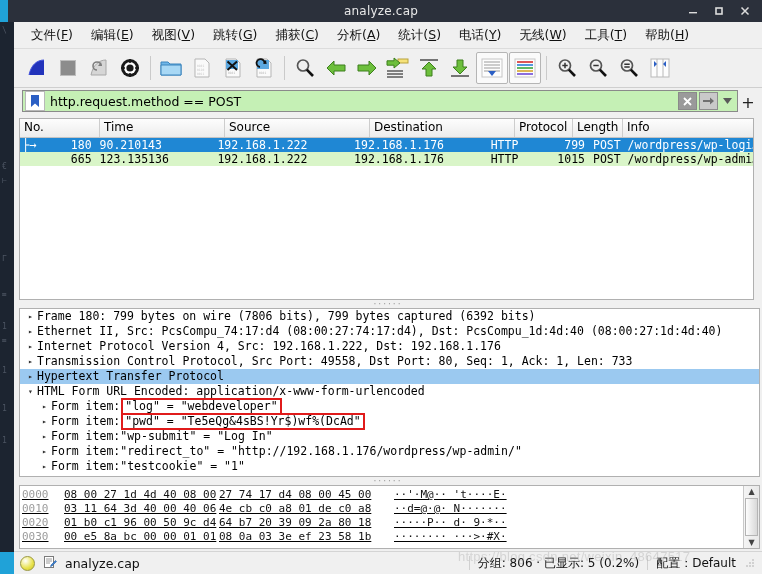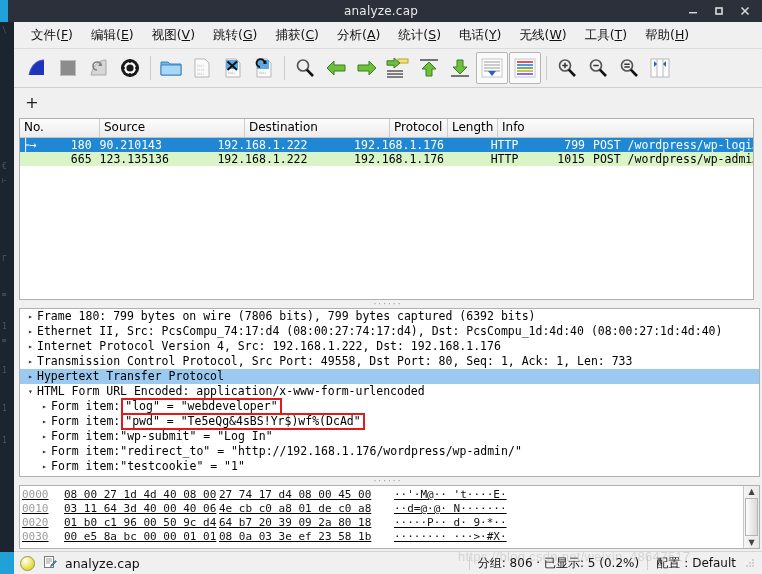--- a/index.html
+++ b/index.html
@@ -566,26 +566,50 @@
               <path d="M8 1 v18 M14 1 v18" stroke="#b9b9b9"></path>
               <g fill="#2b5fc4">
                 <path d="M5 3 L8 6 L5 9 Z"></path>
                 <path d="M17 3 L14 6 L17 9 Z"></path>
               </g>
             </svg>
         </div>
       </div>
 
       <div class="filterbar">
+        <div class="filterbox">
+          <div class="bookmark-btn">
+            <svg width="10" height="13" viewBox="0 0 10 13">
+                <path d="M1 0 h8 v12 l-4 -3.5 l-4 3.5 z" fill="#2b5fc4"></path>
+              </svg>
+          </div>
+          <div class="filter-text" title="应用显示过滤器 … &lt;Ctrl-/&gt;">http.request.method == POST</div>
+          <div class="fbtn gray">
+            <svg width="11" height="11" viewBox="0 0 11 11">
+                <path d="M2 2 L9 9 M9 2 L2 9" stroke="#fff" stroke-width="1.8"></path>
+              </svg>
+          </div>
+          <div class="fbtn arrow">
+            <svg width="13" height="10" viewBox="0 0 13 10">
+                <path d="M1 4 h7 v-2.5 l4 3.5 l-4 3.5 v-2.5 h-7 z" fill="#6f6f6f"></path>
+              </svg>
+          </div>
+          <div class="fdrop">
+            <svg width="9" height="6" viewBox="0 0 9 6">
+                <path d="M0 0 L9 0 L4.5 6 Z" fill="#5a5a5a"></path>
+              </svg>
+          </div>
+        </div>
         <div class="plusbtn">+</div>
       </div>
 
       <div class="packet-list">
         <div class="pl-head">
           <div class="c-no" style="text-align:left">No.</div>
+          <div class="c-time">Time</div>
           <div class="c-src">Source</div>
           <div class="c-dst">Destination</div>
           <div class="c-pro">Protocol</div>
           <div class="c-len" style="text-align:right">Length</div>
           <div class="c-info" style="border-right:none">Info</div>
         </div>
 
         <div class="pl-row sel">
           <div class="c-no">
             <span class="relmark">├→</span>

